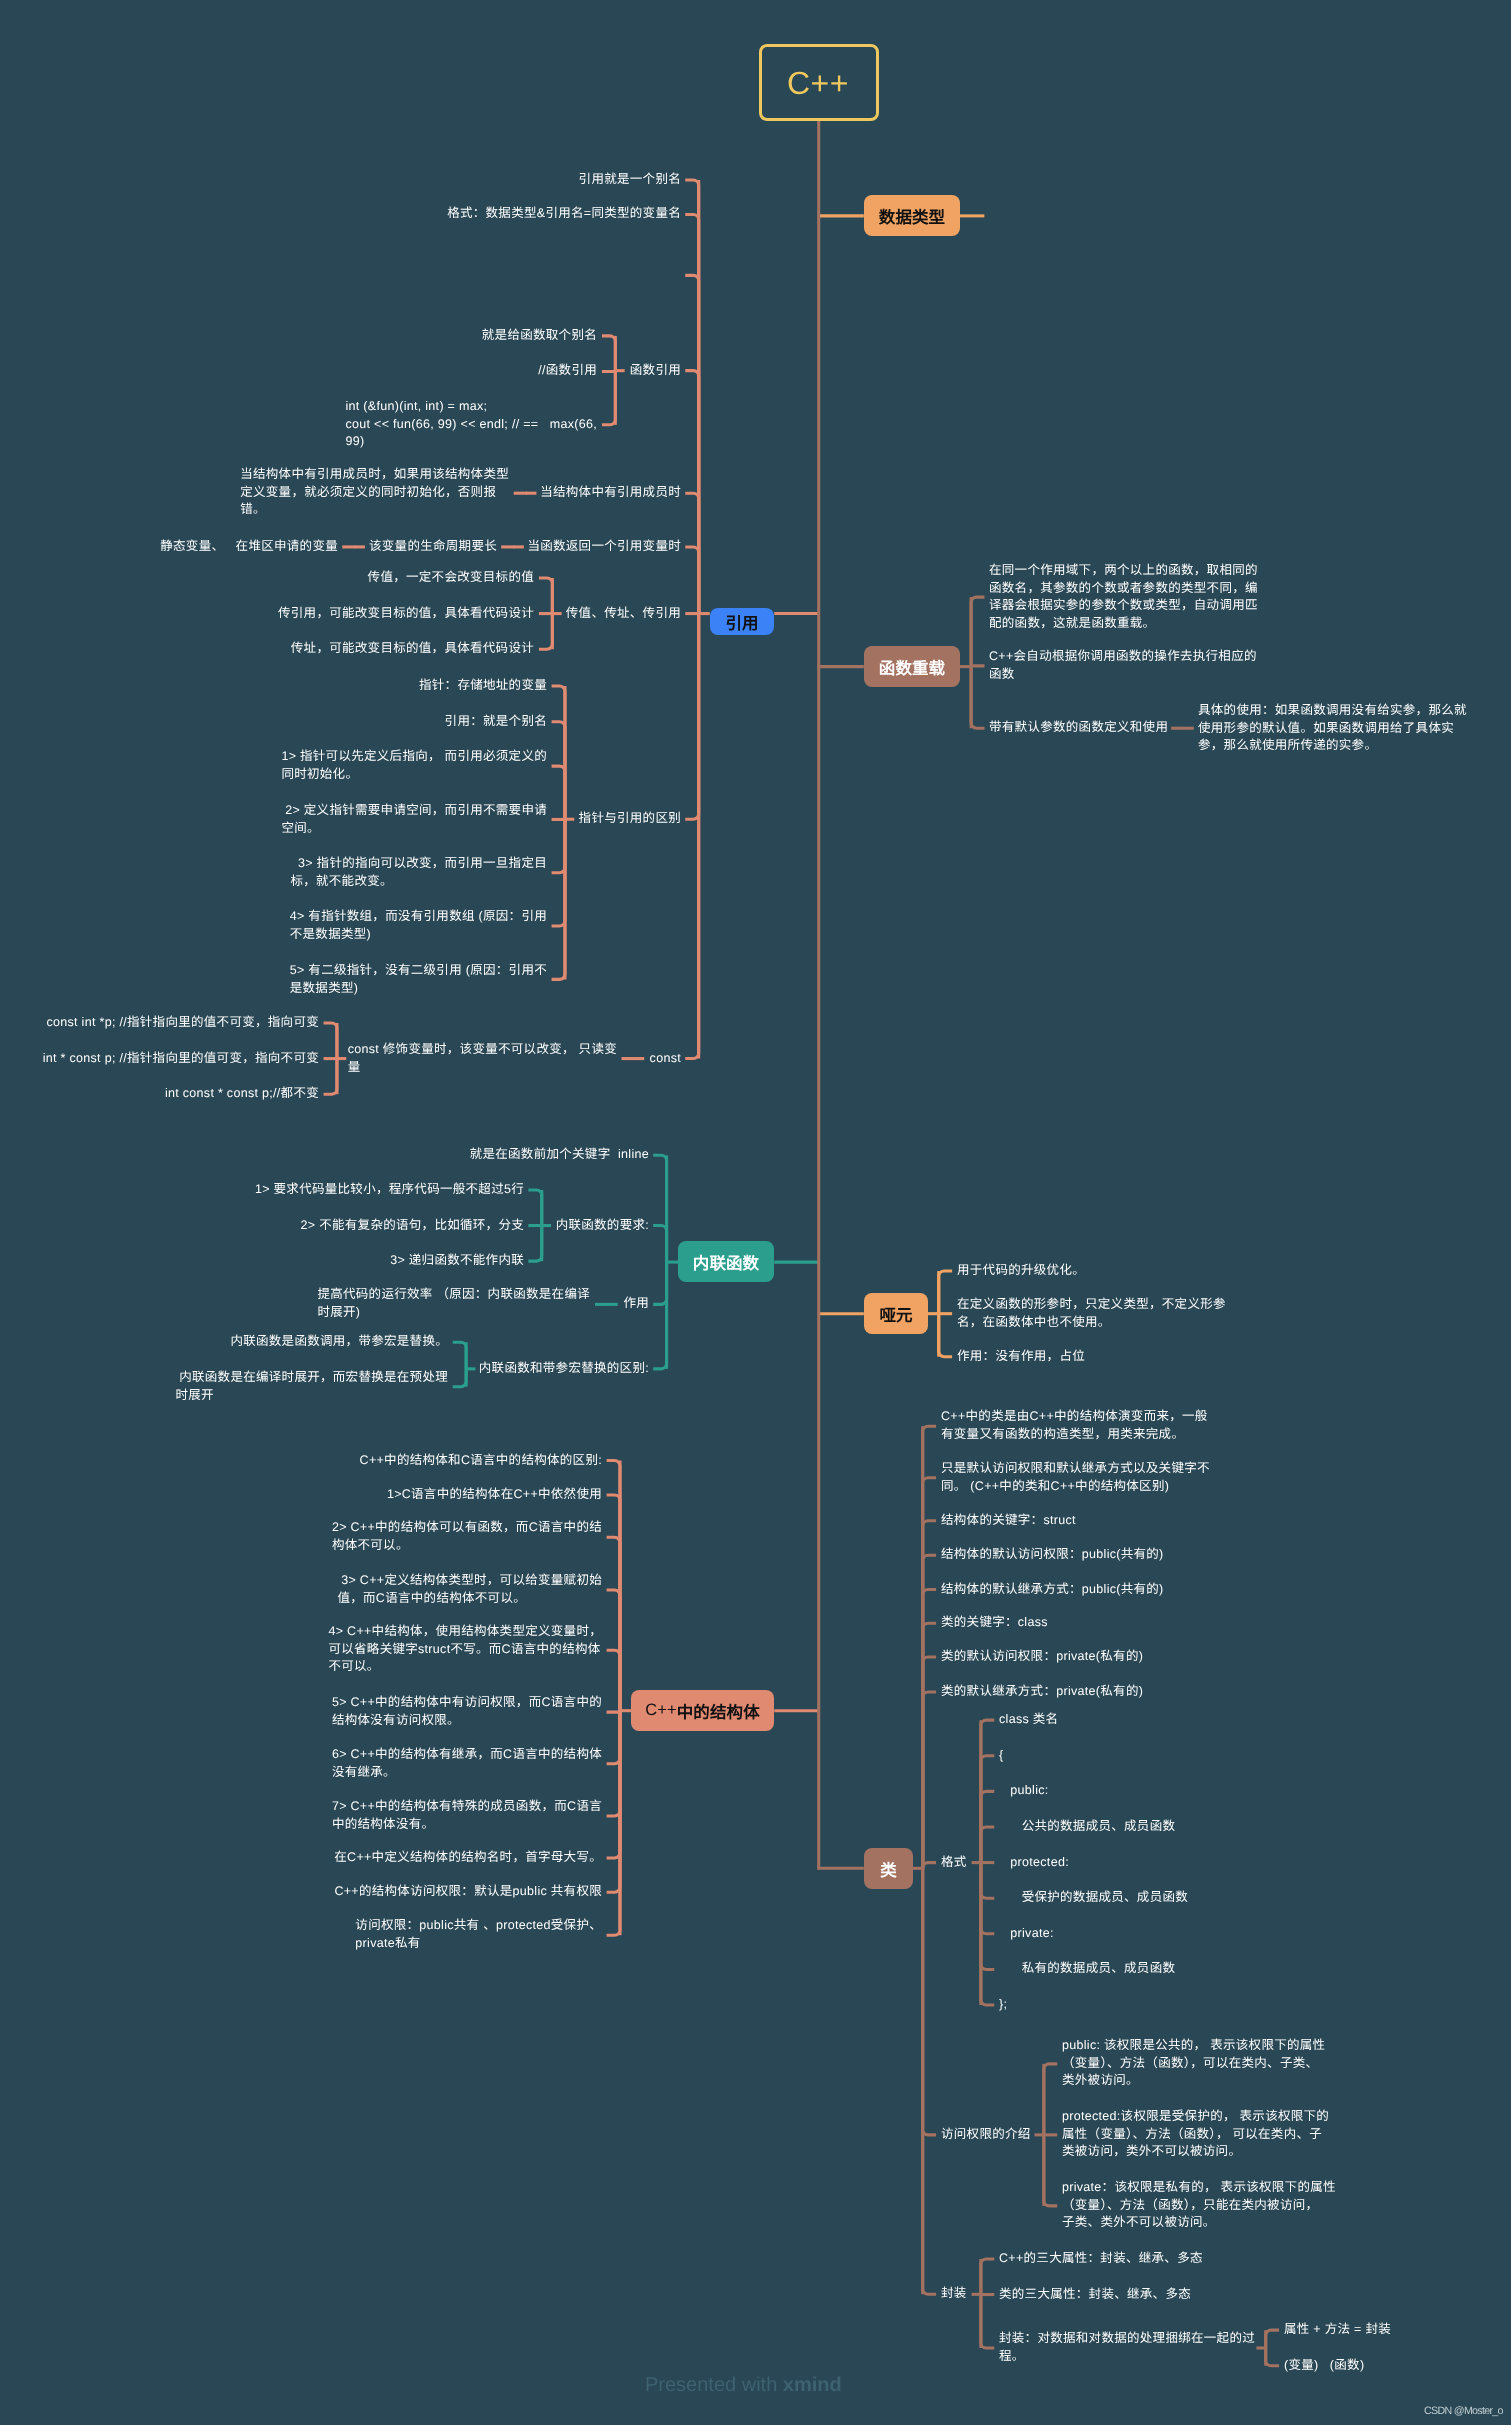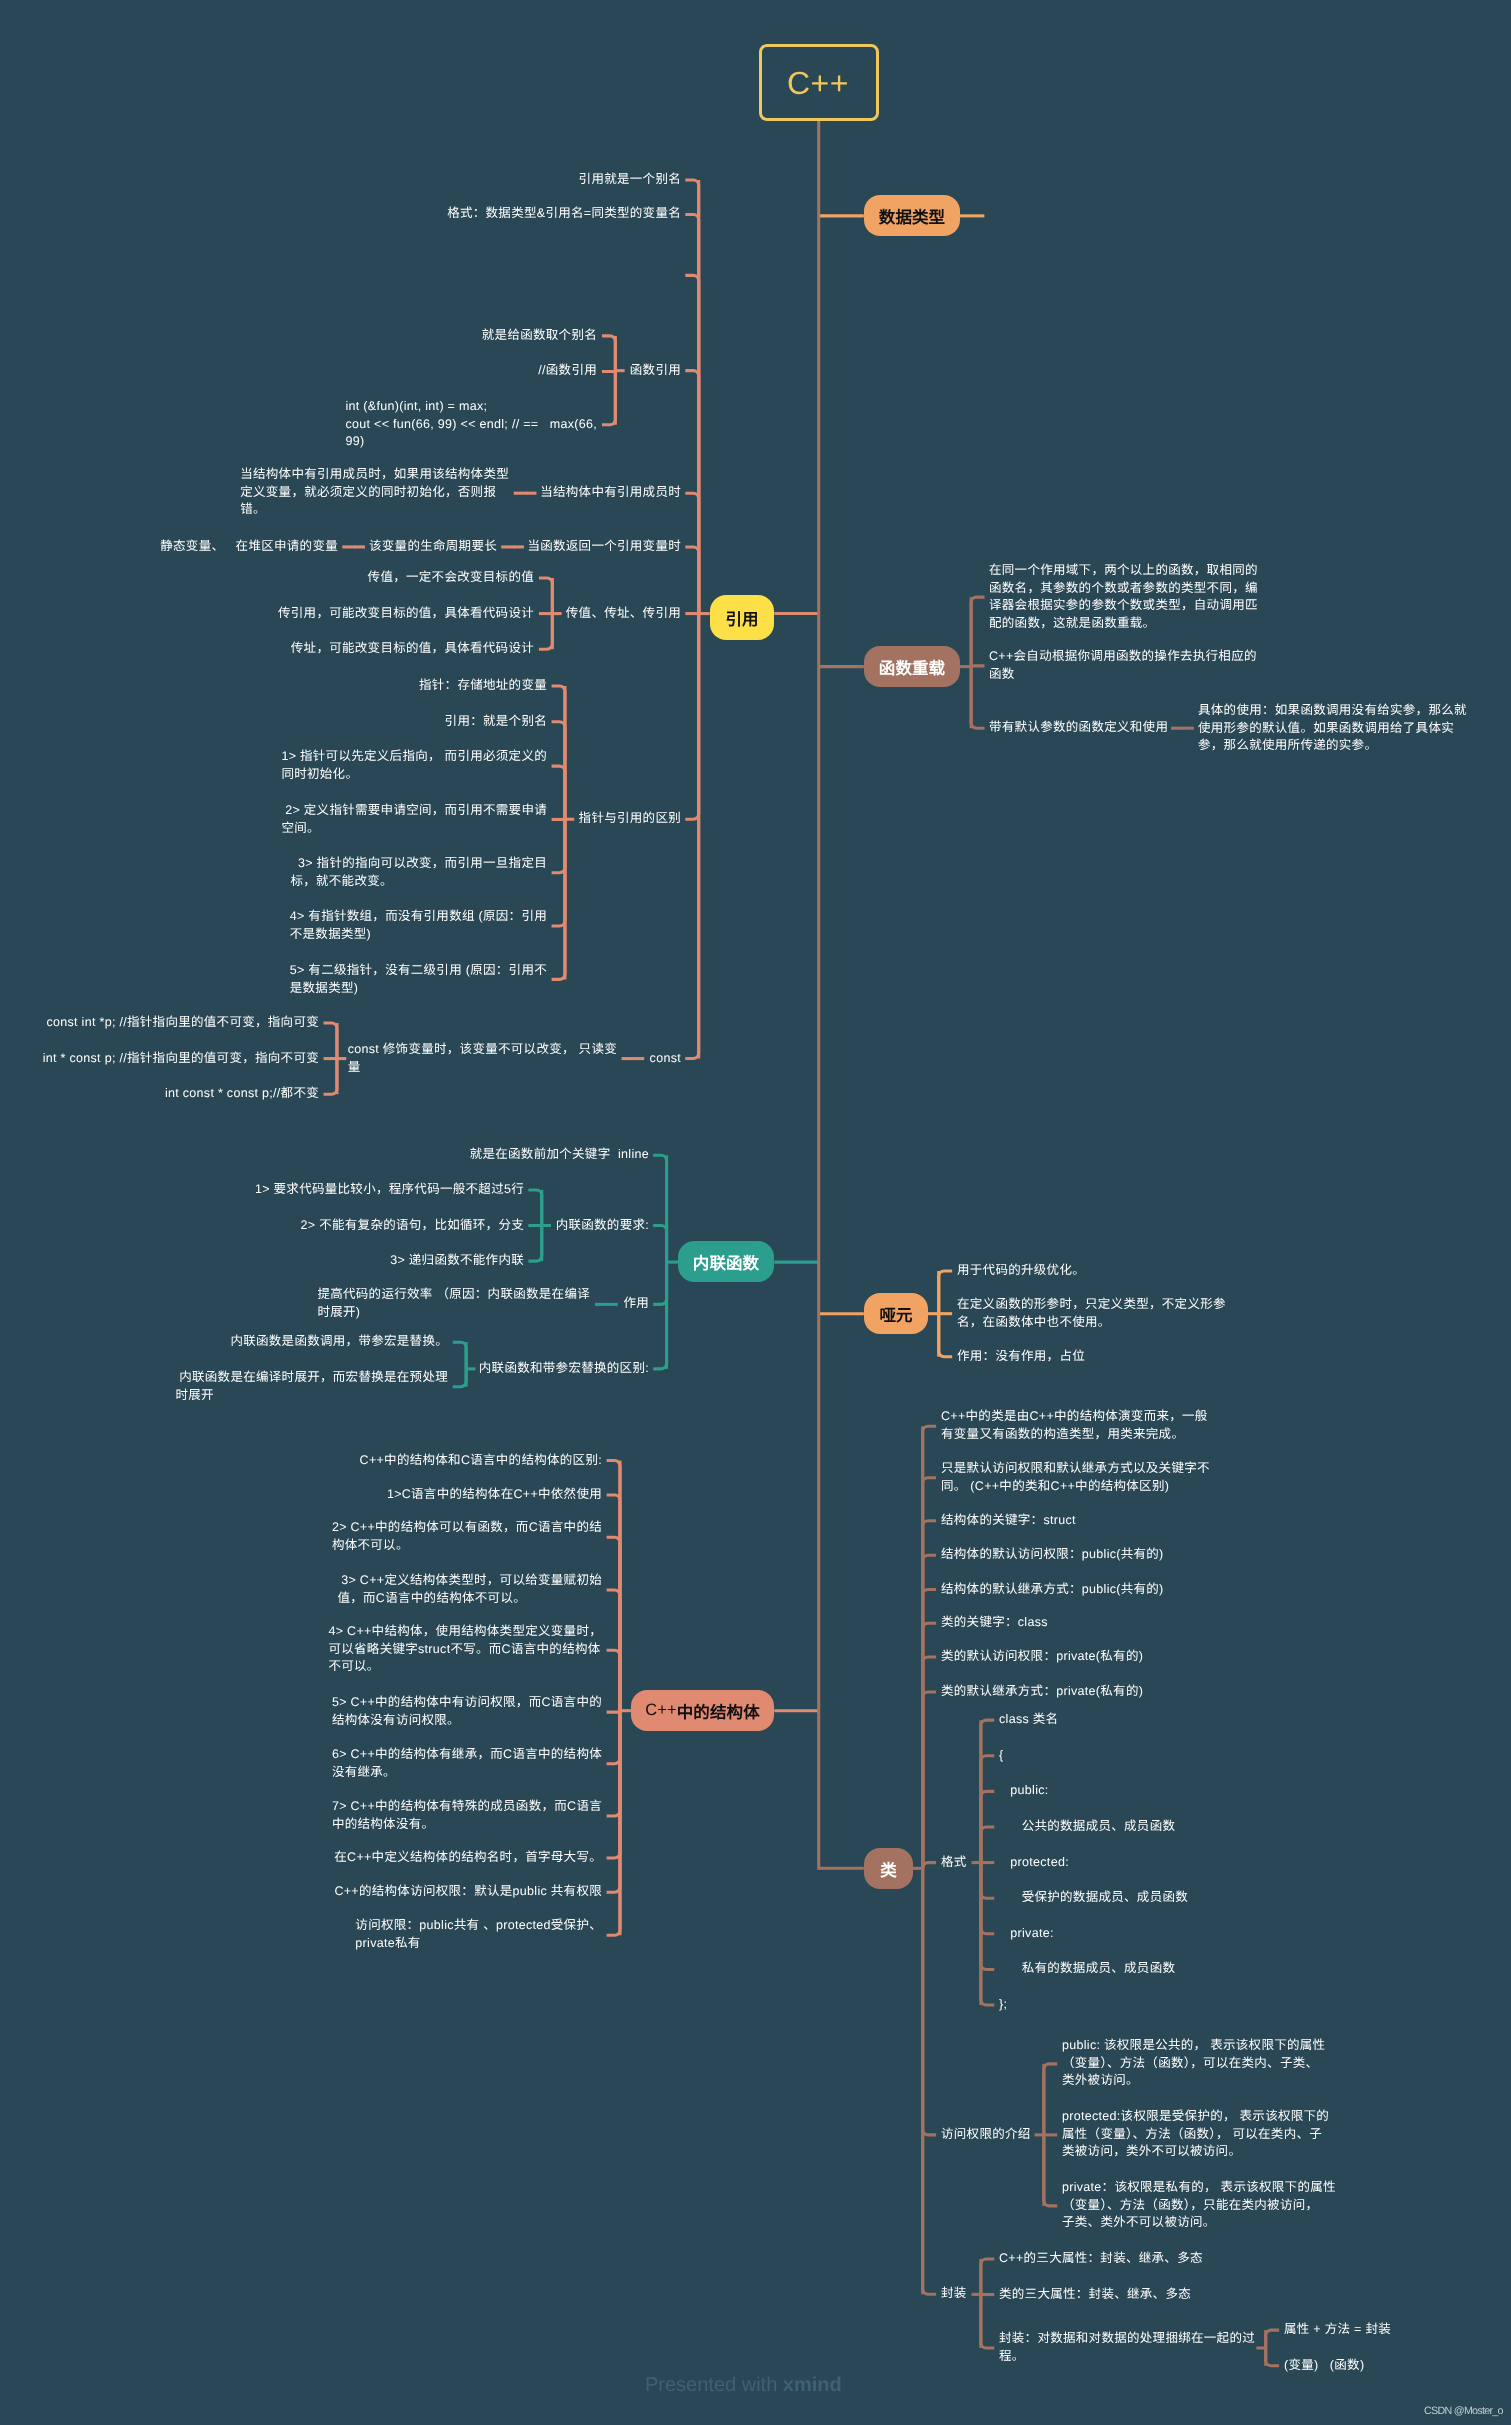--- a/index.html
+++ b/index.html
@@ -6,21 +6,21 @@
 #map{position:relative;width:1512px;height:2426px;background:#294754;overflow:hidden;
  font-family:"Liberation Sans",sans-serif;-webkit-font-smoothing:antialiased;
  text-rendering:geometricPrecision;}
 #links{position:absolute;left:0;top:0;}
 .topic{position:absolute;color:#fff;font-size:12.5px;letter-spacing:0.3px;width:max-content;
  -webkit-font-smoothing:antialiased;transform:translateZ(0);}
 .ln{height:17.7px;line-height:17.7px;white-space:pre;}
 .rootbox{position:absolute;border:3.3px solid #eec75f;border-radius:8px;color:#eec75f;
  font-size:32px;text-align:center;line-height:72px;letter-spacing:0.4px;
  box-sizing:border-box;padding-right:2.1px;}
-.mbox{position:absolute;border-radius:16px;display:flex;align-items:center;justify-content:center;
+.mbox{position:absolute;border-radius:8px;display:flex;align-items:center;justify-content:center;
  font-weight:600;font-size:16.5px;letter-spacing:0.1px;}
 .mbox .reg{font-weight:normal;}
 .wm{position:absolute;color:#3f6270;font-size:20px;white-space:pre;}
 .wm b{font-weight:bold;}
 .credit{position:absolute;color:#c2cfd4;font-size:10.7px;letter-spacing:-0.7px;white-space:pre;}
 </style>
 </head>
 <body>
 
 <div id="map">
@@ -154,21 +154,21 @@
 <path d="M 1368.8 3201.8 L 1387.5 3201.8" fill="none" stroke="#a37261" stroke-width="4.3"></path>
 <path d="M 1368.8 3201.5 L 1368.8 3268.9 A 7.5 7.5 0 0 0 1376.3 3276.4 L 1387.5 3276.4" fill="none" stroke="#a37261" stroke-width="4.3"></path>
 <path d="M 1753.3 3276.4 L 1767.8 3276.4" fill="none" stroke="#a37261" stroke-width="4.3"></path>
 <path d="M 1766.3 3251.5 L 1766.3 3301.2" fill="none" stroke="#a37261" stroke-width="4.3"></path>
 <path d="M 1766.3 3276.4 L 1766.3 3259.0 A 7.5 7.5 0 0 1 1773.8 3251.5 L 1785.0 3251.5" fill="none" stroke="#a37261" stroke-width="4.3"></path>
 <path d="M 1766.3 3276.4 L 1766.3 3293.7 A 7.5 7.5 0 0 0 1773.8 3301.2 L 1785.0 3301.2" fill="none" stroke="#a37261" stroke-width="4.3"></path>
 <path d="M 1142.5 170.0 L 1142.5 2607.0" fill="none" stroke="#a37261" stroke-width="4.3" stroke-linecap="square"></path>
 </svg>
 <div class="rootbox" style="left:759px;top:44px;width:120px;height:77px">C++</div>
 <div class="mbox" style="left:864px;top:195px;width:96px;height:41px;background:#f0a362;color:#111">数据类型</div>
-<div class="mbox" style="left:710px;top:595px;width:64px;height:45px;background:#fde047;color:#111">引用</div>
+<div class="mbox" style="left:710px;top:608px;width:64px;height:27px;background:#3b82f6;color:#111">引用</div>
 <div class="topic" style="right:831px;top:171px">
       <div class="ln">引用就是一个别名</div>
     </div>
 <div class="topic" style="right:831px;top:205px">
       <div class="ln">格式：数据类型&amp;引用名=同类型的变量名</div>
     </div>
 <div class="topic" style="right:831px;top:362px">
       <div class="ln">函数引用</div>
     </div>
 <div class="topic" style="right:915px;top:327px">

